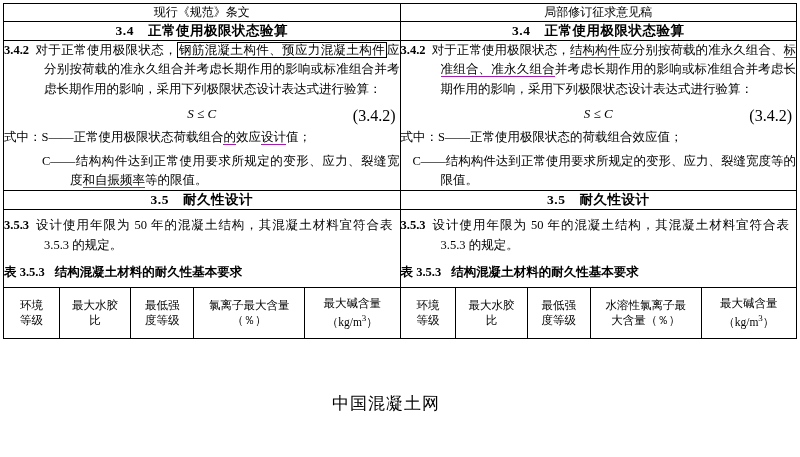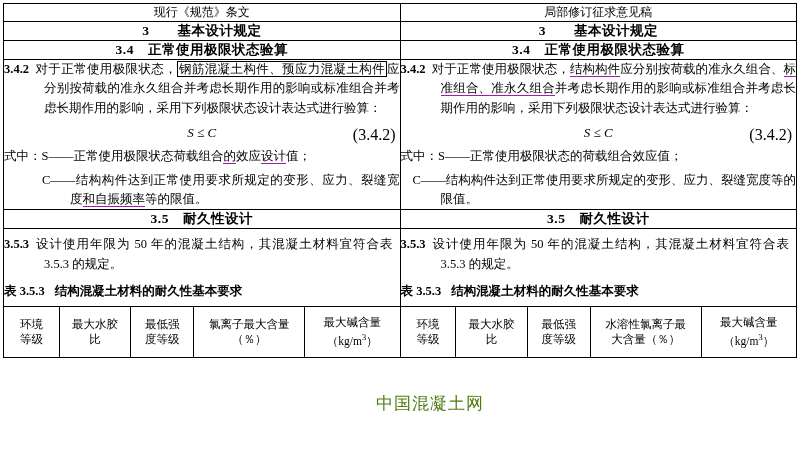--- a/index.html
+++ b/index.html
@@ -106,49 +106,44 @@
     height: 44px;
   }
   table.inner tr td:first-child { border-left: none; }
   table.inner tr td:last-child { border-right: none; }
   .watermark {
     position: absolute;
     left: 332px;
     top: 392px;
     font-size: 17px;
     font-family: "Liberation Sans", sans-serif;
-    color: #4d7c0f;
+    color: #000000;
     letter-spacing: 1px;
     white-space: nowrap;
     pointer-events: none;
-    margin-left: 44px;
   }
   .sup { font-size: 9px; vertical-align: super; }
 </style>
 </head>
 <body>
 
 <div class="page">
 
   <table class="doc">
     <colgroup>
       <col style="width:396px">
       <col style="width:396px">
     </colgroup>
 
     <tbody>
         <tr>
       <td class="colhead">现行《规范》条文</td>
       <td class="colhead">局部修订征求意见稿</td>
     </tr>
 
-    <tr>
-      <td class="center-row">3　　基本设计规定</td>
-      <td class="center-row">3　　基本设计规定</td>
-    </tr>
 
     <tr>
       <td class="center-row">3.4　正常使用极限状态验算</td>
       <td class="center-row">3.4　正常使用极限状态验算</td>
     </tr>
 
     <tr>
       <td class="cell-body">
         <div class="hang2">
           <span class="numlabel">3.4.2</span>

